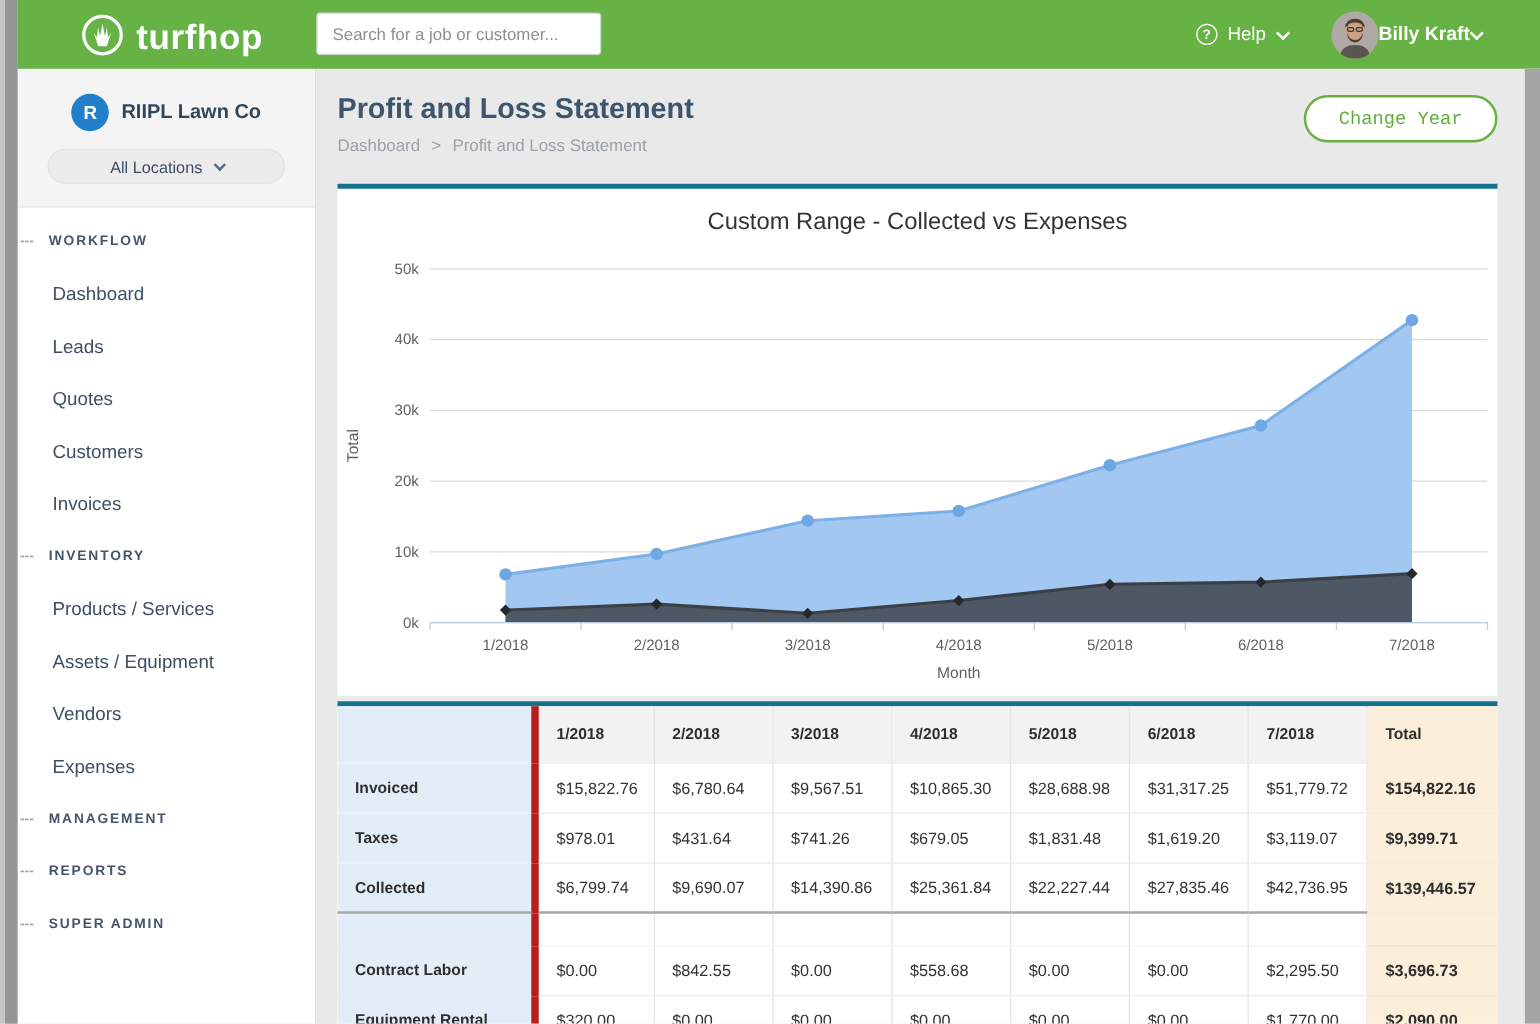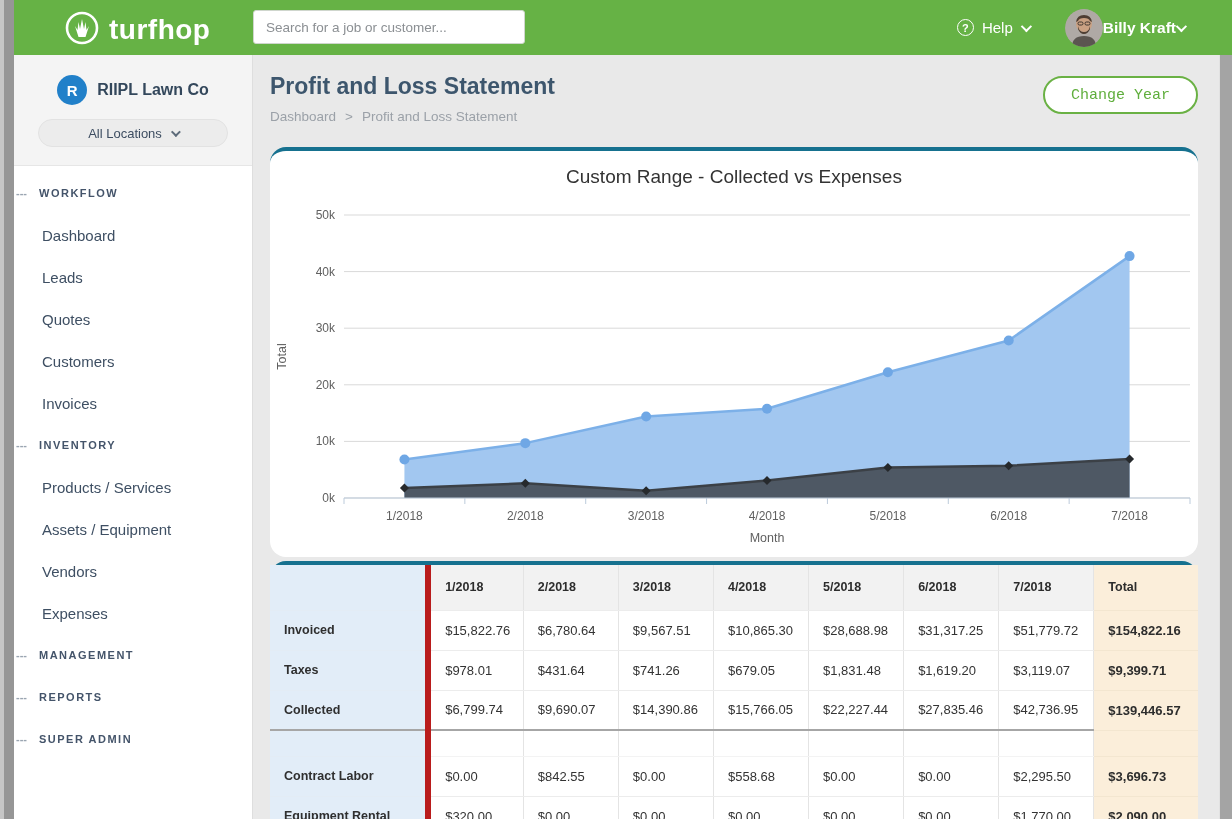--- a/index.html
+++ b/index.html
@@ -11,21 +11,21 @@
   
   .scrollbar-left { position:absolute; left:0; top:0; width:14px; height:819px; background:#c6c6c6; z-index:50; }
   .scrollbar-left .thumb { position:absolute; left:4px; top:0; width:10px; height:819px; background:#969696; }
   .scrollbar-right { position:absolute; right:0; top:55px; width:13px; bottom:0; background:#e2e2e2; z-index:50; }
   .scrollbar-right .thumb { position:absolute; left:1px; top:0; width:12px; height:100%; background:#a4a4a4; }
 
   
   .topbar { position:absolute; left:0; top:0; right:0; height:55px; background:#66b245; display:flex; align-items:center; z-index:40; }
   .brand { display:flex; align-items:flex-end; gap:9px; margin-left:64px; cursor:pointer; }
   .brand-text { color:#fff; font-size:28px; font-weight:700; letter-spacing:.5px; }
-  .search { position:absolute; left:253px; top:10px; width:272px; height:34px; border:1px solid #cfd6cd; border-radius:3px; padding:0 12px; font-size:13.5px; color:#444; outline:none; font-family:"Liberation Sans",sans-serif; }
+  .search { position:absolute; left:253px; top:10px; width:228px; height:34px; border:1px solid #cfd6cd; border-radius:3px; padding:0 12px; font-size:13.5px; color:#444; outline:none; font-family:"Liberation Sans",sans-serif; }
   .search::placeholder { color:#8b8f93; }
   .topbar-right { margin-left:auto; margin-right:48px; display:flex; align-items:center; gap:36px; }
   .help { display:flex; align-items:center; gap:8px; color:#fff; font-size:15px; cursor:pointer; }
   .qicon { width:17px; height:17px; border:1.5px solid #fff; border-radius:50%; display:inline-flex; align-items:center; justify-content:center; font-size:11px; font-weight:700; }
   .user { display:flex; align-items:center; gap:0; color:#fff; font-size:15.5px; font-weight:600; cursor:pointer; }
   .avatar { width:38px; height:38px; border-radius:50%; overflow:hidden; display:block; }
   .chev { width:8px; height:8px; border-right:2px solid; border-bottom:2px solid; transform:rotate(45deg) translateY(-2px); display:inline-block; }
   .chev-white { border-color:#fff; }
   .chev-gray { border-color:#5d6b7a; width:7px; height:7px; }
 
@@ -42,21 +42,21 @@
   .nav-item { height:42px; display:flex; align-items:center; padding-left:28px; color:#3e4f63; font-size:15px; cursor:pointer; }
 
   
   .main { position:absolute; left:253px; top:55px; right:13px; bottom:0; background:#e9e9e9; overflow:hidden; padding:18px 21px 0 17px; }
   .page-head { display:flex; align-items:flex-start; justify-content:space-between; }
   .page-head h1 { color:#3d566d; font-size:23px; font-weight:700; }
   .breadcrumb { margin-top:9px; font-size:13.5px; color:#9ba1a8; display:flex; gap:9px; align-items:center; }
   .crumb.link { cursor:pointer; }
   .change-year { margin-top:3px; height:38px; padding:0 26px; background:#fff; border:2px solid #6ab144; border-radius:20px; color:#5fae3c; font-size:15px; cursor:pointer; font-family:Liberation Mono, monospace; }
 
-  .card { background:#fff; border-top:4px solid #16718f; margin-top:23px; width:928px;border-radius:16px; }
+  .card { background:#fff; border-top:4px solid #16718f; margin-top:23px; width:928px; }
   .chart-card { height:410px; }
   .table-card { margin-top:4px; }
 
   
   .pl-chart svg { display:block; }
   .chart-title { font-size:19px; fill:#333; }
   .ytick, .xtick { font-size:12px; fill:#606060; }
   .axis-title { font-size:12.5px; fill:#5f5f5f; }
 
   
@@ -260,21 +260,21 @@
               <td class="col-month">$1,831.48</td>
               <td class="col-month">$1,619.20</td>
               <td class="col-month">$3,119.07</td>
               <td class="col-total">$9,399.71</td>
             </tr>
             <tr>
               <th class="col-label">Collected</th>
               <td class="col-month">$6,799.74</td>
               <td class="col-month">$9,690.07</td>
               <td class="col-month">$14,390.86</td>
-              <td class="col-month">$15,766.05</td>
+              <td class="col-month">$25,361.84</td>
               <td class="col-month">$22,227.44</td>
               <td class="col-month">$27,835.46</td>
               <td class="col-month">$42,736.95</td>
               <td class="col-total">$139,446.57</td>
             </tr>
             <tr class="spacer divider">
               <th class="col-label"></th>
               <td class="col-month"></td>
               <td class="col-month"></td>
               <td class="col-month"></td>

